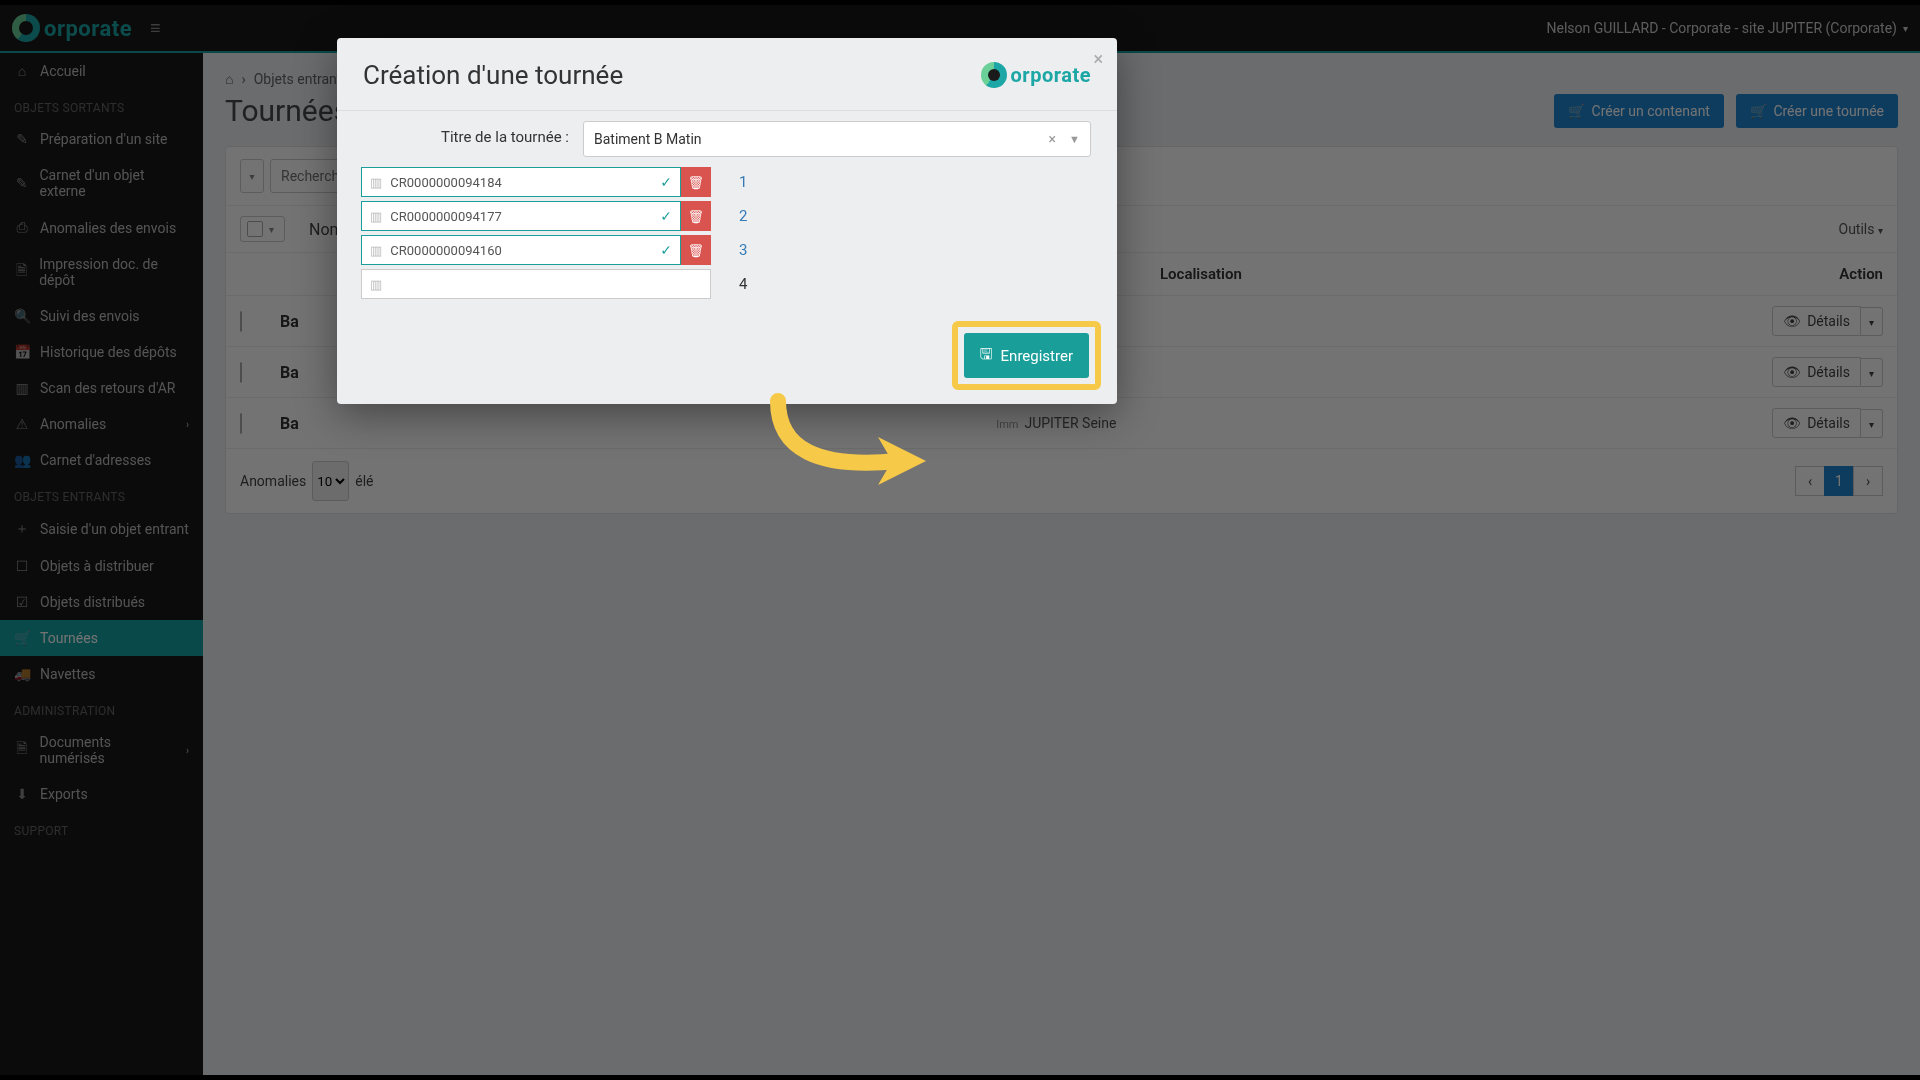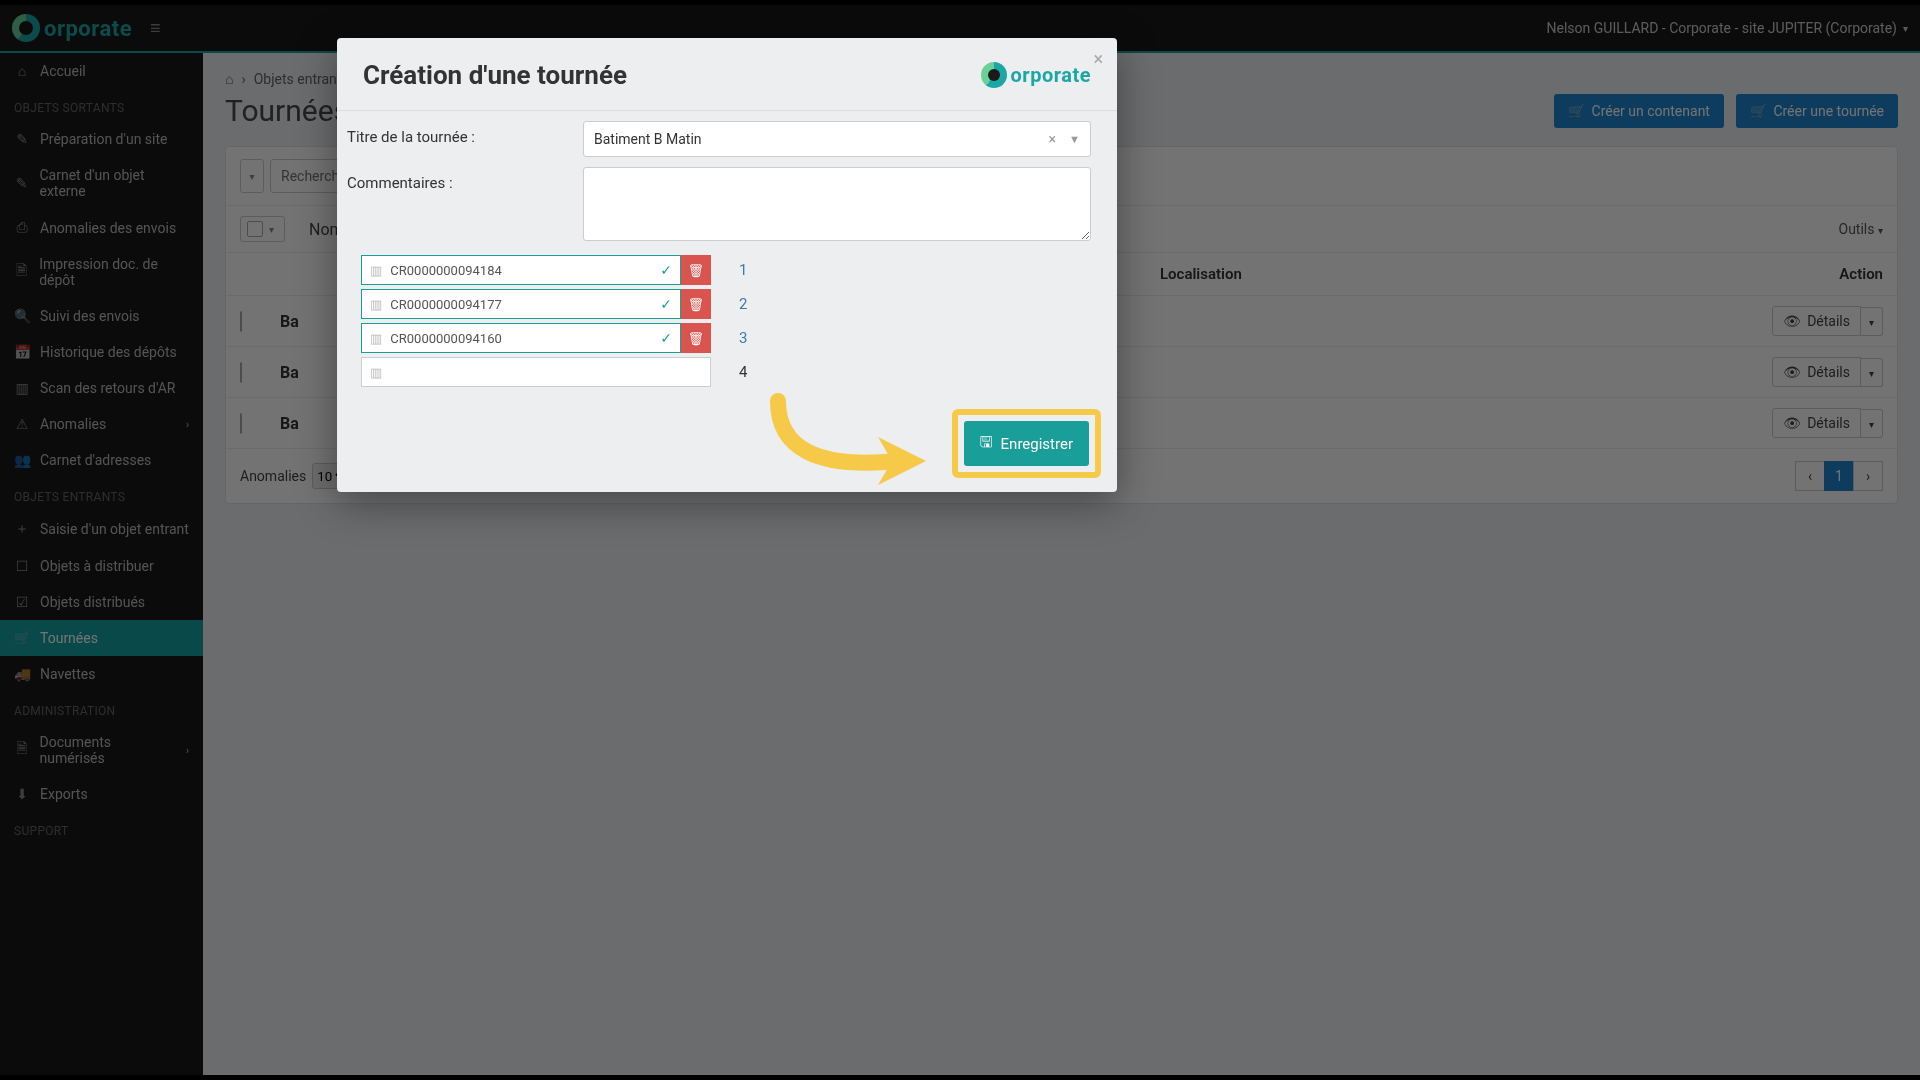--- a/index.html
+++ b/index.html
@@ -49,40 +49,40 @@
 .row { display:flex; align-items:center; padding:10px 14px; border-top:1px solid #eee;}
 .row .c1 { width:40px;}
 .row .c2 { width:200px; font-weight:700; color:#333;}
 .row .cloc { margin-left:auto; width:260px; color:#555; font-size:14px;}
 .row .cloc .tag{ font-size:11px; color:#999; margin-right:6px;}
 .row .cact { margin-left:auto;}
 .details-btn { border:1px solid #ccc; background:#fff; border-radius:3px 0 0 3px; padding:6px 10px; font-size:14px; color:#444; display:inline-flex; align-items:center; gap:6px;}
 .details-drop { border:1px solid #ccc; border-left:none; background:#fff; border-radius:0 3px 3px 0; padding:6px 8px; color:#444;}
 
 .panel-footer { padding:12px 14px; display:flex; align-items:center; font-size:14px; color:#444; border-top:1px solid #eee;}
-.panel-footer select{ height:26px; margin:0 6px; border:1px solid #ccc; border-radius:3px;text-align:center;}
+.panel-footer select{ height:40px; margin:0 6px; border:1px solid #ccc; border-radius:3px;text-align:center;}
 .pager { margin-left:auto; display:flex;}
 .pager .pg { width:30px; height:30px; display:flex; align-items:center; justify-content:center; border:1px solid #ccc; margin-left:-1px; color:#444;}
 .pager .pg.active{ background:#2185d0; color:#fff; border-color:#2185d0;}
 
 
 .overlay { position:absolute; inset:0; background:rgba(0,0,0,0.55);}
 
 
 .modal { position:absolute; left:337px; top:33px; width:780px; background:#eceeef; border-radius:4px; box-shadow:0 10px 40px rgba(0,0,0,0.4); padding-bottom:14px;}
 .modal-head { padding:22px 26px 12px; display:flex; align-items:center;}
-.modal-title { font-size:26px; color:#333; font-weight:700;}
+.modal-title { font-size:26px; color:#333; font-weight:400;}
 .modal-logo { margin-left:auto; display:flex; align-items:center; gap:4px;}
 .modal-logo .logo-badge{ width:26px; height:26px;}
 .modal-logo .logo-text{ font-size:20px;}
 .modal-close { position:absolute; top:10px; right:14px; color:#aaa; font-size:18px; cursor:pointer;}
 
 .modal-body { padding:10px 26px 10px 10px; border-top:1px solid #ddd; margin-top:8px;}
 .form-row { display:flex; align-items:flex-start; margin-bottom:10px;}
-.form-label { width:236px; text-align:left; padding-right:14px; padding-top:7px; font-size:15px; color:#333;}
+.form-label { width:236px; text-align:right; padding-right:14px; padding-top:7px; font-size:15px; color:#333;}
 .form-control { flex:1;}
 .select-box { background:#fff; border:1px solid #ccc; border-radius:3px; height:36px; display:flex; align-items:center; padding:0 10px; font-size:14px; color:#333; position:relative;}
 .select-box .clear { position:absolute; right:34px; color:#999;}
 .select-box .caret { position:absolute; right:10px; color:#999; font-size:11px;}
 .textarea { background:#fff; border:1px solid #ccc; border-radius:3px; height:74px; width:100%; resize:both;}
 
 .count-row { text-align:center; font-size:15px; color:#333; padding:6px 0 14px; }
 .count-badge { display:inline-flex; width:20px; height:20px; border-radius:50%; background:#888; color:#fff; font-size:12px; align-items:center; justify-content:center; margin-left:6px;}
 
 .entries { padding-left:14px;}
@@ -299,24 +299,20 @@
     <div class="form-row">
       <div class="form-label">Titre de la tournée :</div>
       <div class="form-control">
         <div class="select-box">
           <span>Batiment B Matin</span>
           <span class="clear">×</span>
           <span class="caret">▼</span>
         </div>
       </div>
     </div>
-    <div class="form-row">
-      <div class="form-label">Commentaires :</div>
-      <div class="form-control"><textarea class="textarea" style=""></textarea></div>
-    </div>
     <div class="entries">
       <div class="entry">
         <div class="entry-input">
                 <span class="entry-barcode">▥</span>
                 <span>CR0000000094184</span>
                 <span class="entry-check">✓</span>
               </div>
         <div class="entry-del">
                 <span>🗑</span>
               </div>

